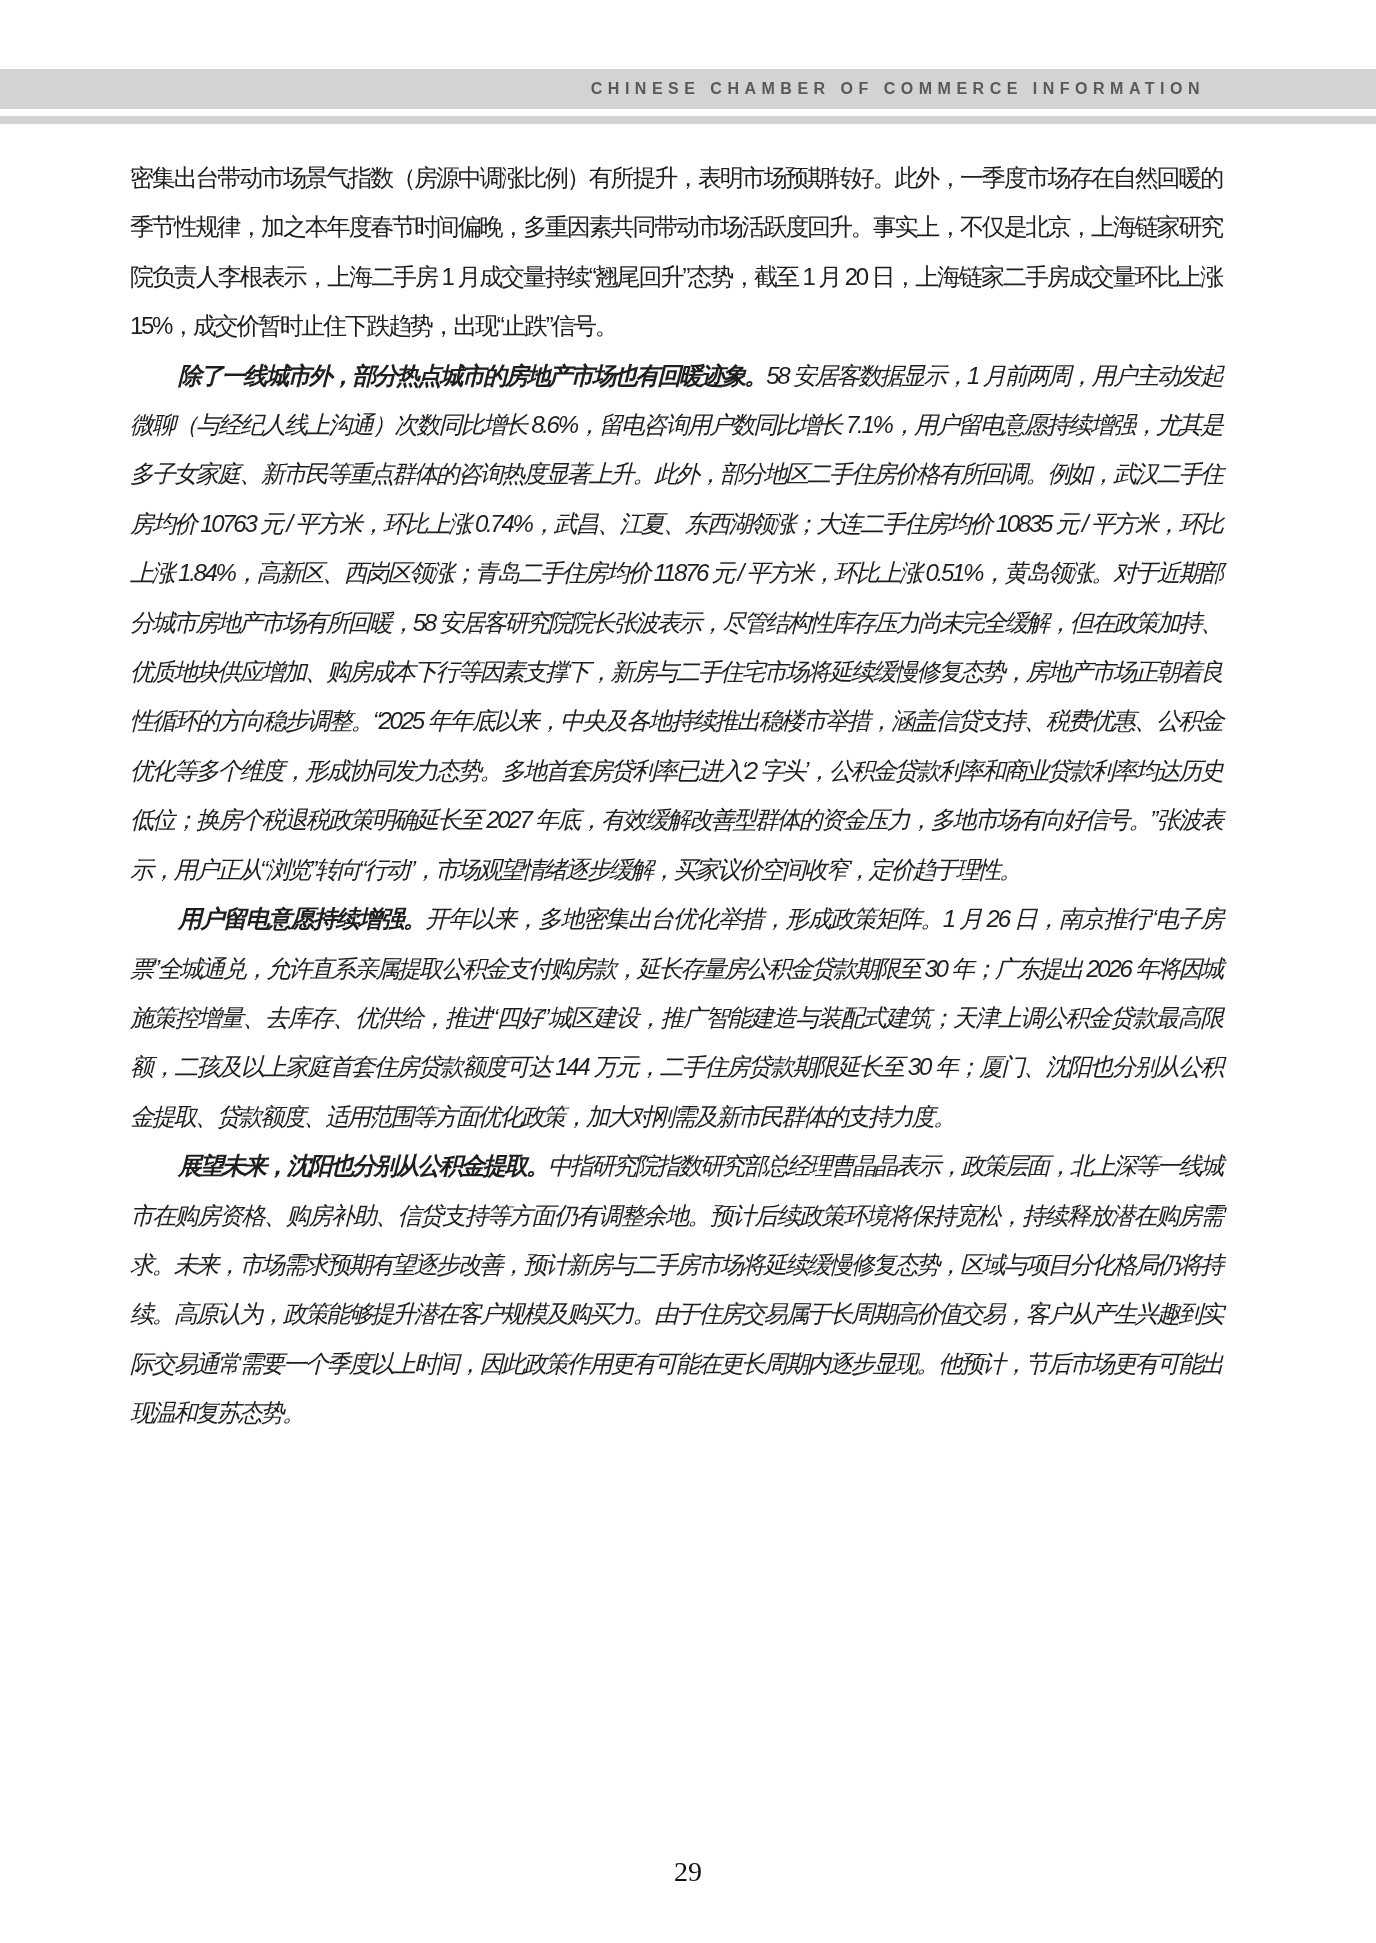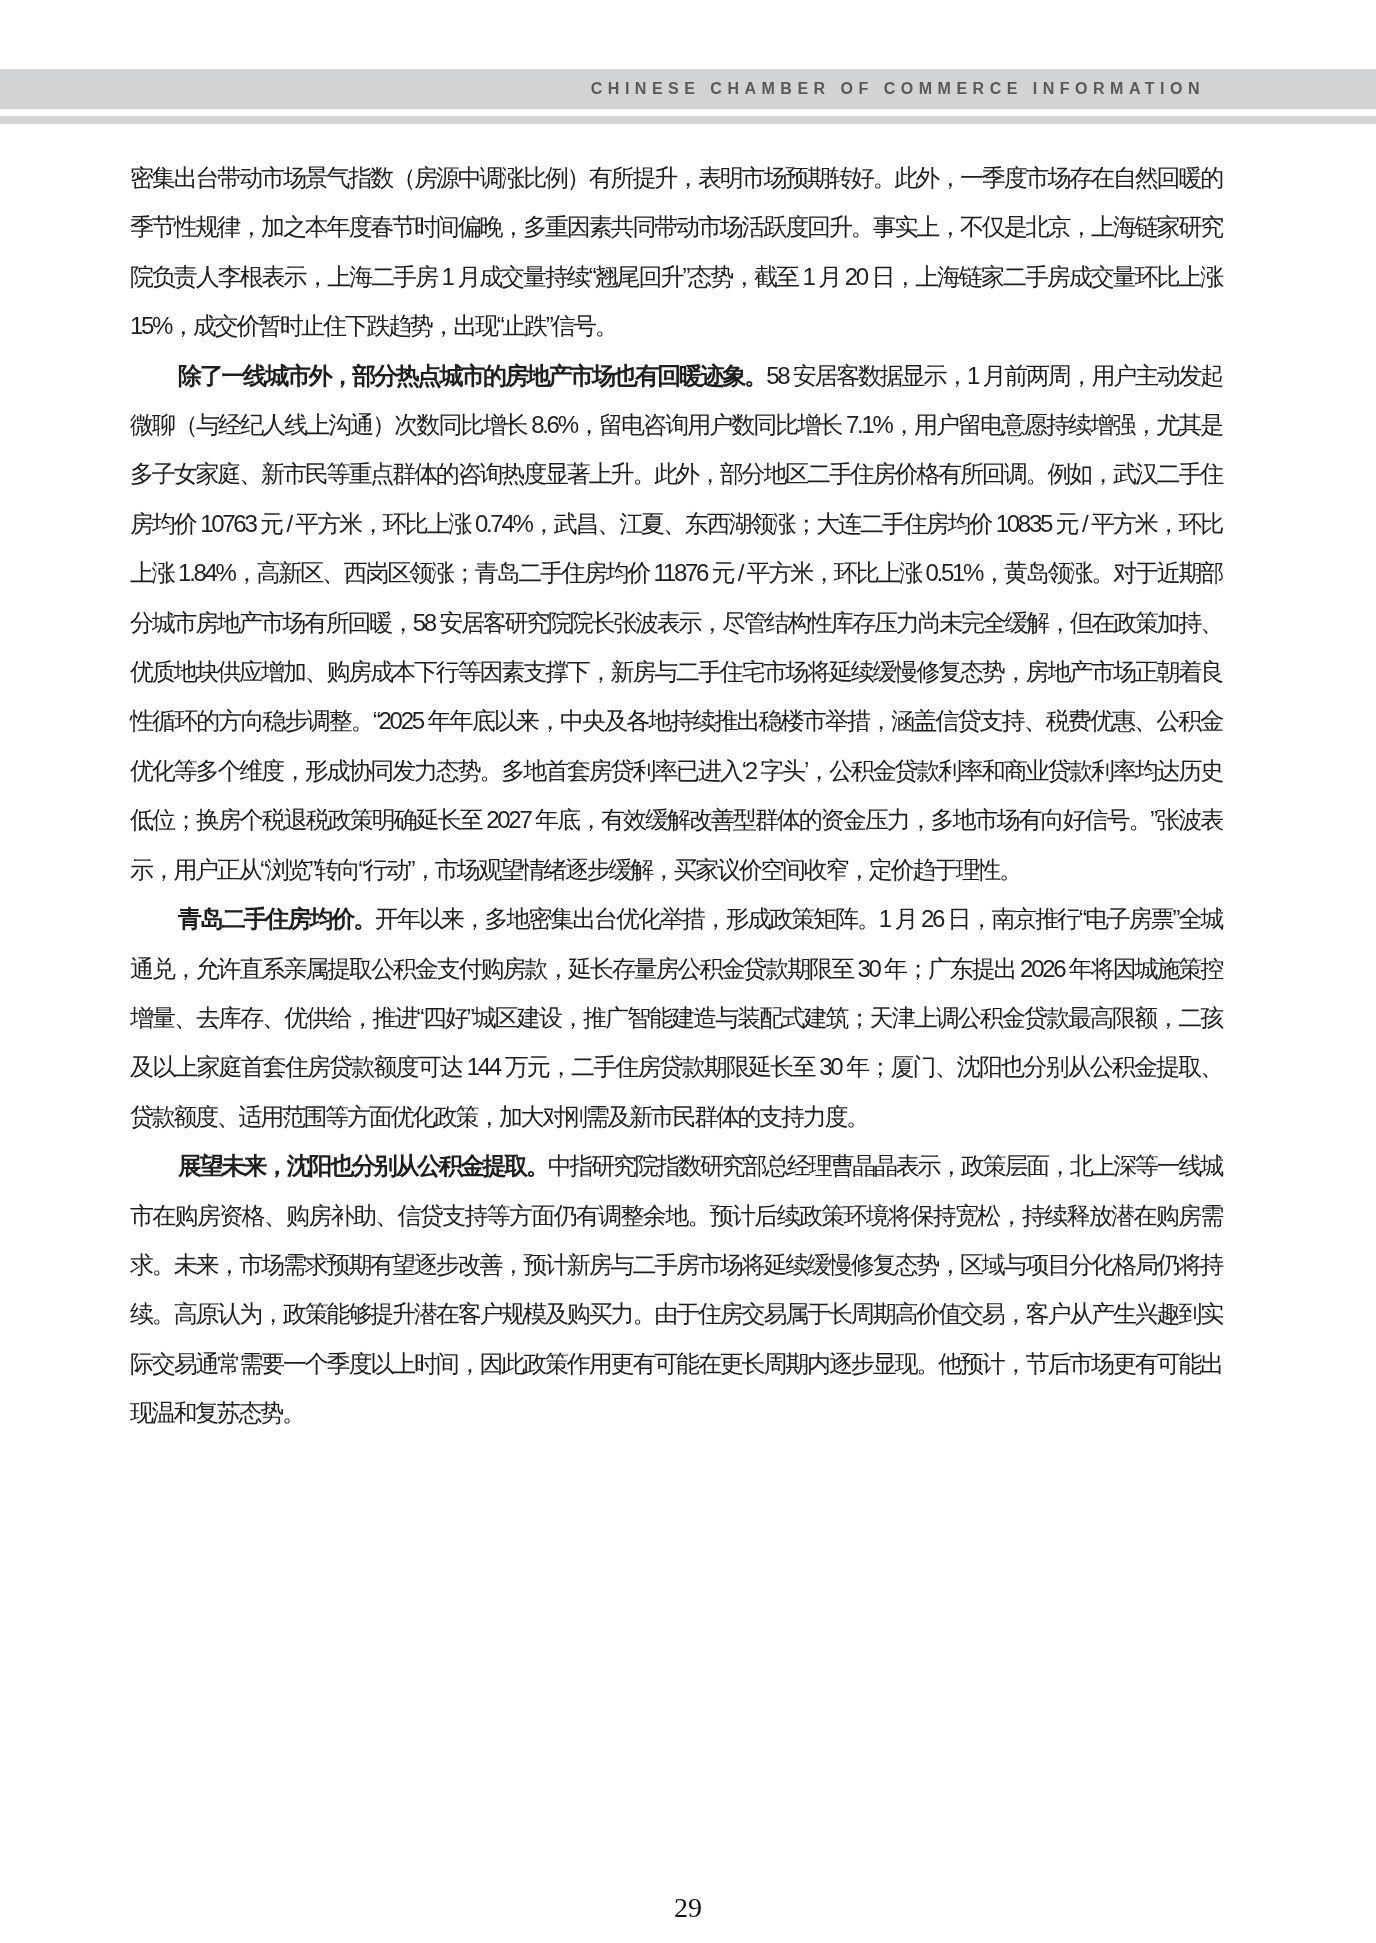--- a/index.html
+++ b/index.html
@@ -28,39 +28,39 @@
     position:absolute;left:0;top:116px;width:1376px;height:8px;
     background:var(--band);
   }
   .article{
     position:absolute;left:130px;top:153px;width:1092px;
     font-size:24px;line-height:49.4px;color:var(--body-text);
     letter-spacing:-2.3px;
     text-align:justify;text-justify:inter-character;
   }
   .article p{margin:0;}
-  .article p.indent{text-indent:2em;}
+  .article p.indent{text-indent:2em;font-style:italic;}
   .article .bold{font-weight:700;}
   .article .source{float:right;letter-spacing:-1px;}
   .page-number{
     position:absolute;left:0;top:1855px;width:1376px;
     text-align:center;font-family:"Liberation Serif","DejaVu Serif",serif;
-    font-size:28px;line-height:34px;color:#111111;margin-top:36px;
+    font-size:28px;line-height:34px;color:#111111;
   }
 </style>
 </head>
 <body>
 
 <div class="page">
   <div class="header-band">
     <span class="header-title">CHINESE CHAMBER OF COMMERCE INFORMATION</span>
   </div>
   <div class="header-strip"></div>
 
   <section class="article" id="article">
       <p class=""><span>密集出台带动市场景气指数（房源中调涨比例）有所提升，表明市场预期转好。此外，一季度市场存在自然回暖的季节性规律，加之本年度春节时间偏晚，多重因素共同带动市场活跃度回升。事实上，不仅是北京，上海链家研究院负责人李根表示，上海二手房 1 月成交量持续“翘尾回升”态势，截至 1 月 20 日，上海链家二手房成交量环比上涨 15%，成交价暂时止住下跌趋势，出现“止跌”信号。</span></p>
       <p class="indent"><span class="bold">除了一线城市外，部分热点城市的房地产市场也有回暖迹象。</span><span>58 安居客数据显示，1 月前两周，用户主动发起微聊（与经纪人线上沟通）次数同比增长 8.6%，留电咨询用户数同比增长 7.1%，用户留电意愿持续增强，尤其是多子女家庭、新市民等重点群体的咨询热度显著上升。此外，部分地区二手住房价格有所回调。例如，武汉二手住房均价 10763 元 / 平方米，环比上涨 0.74%，武昌、江夏、东西湖领涨；大连二手住房均价 10835 元 / 平方米，环比上涨 1.84%，高新区、西岗区领涨；青岛二手住房均价 11876 元 / 平方米，环比上涨 0.51%，黄岛领涨。对于近期部分城市房地产市场有所回暖，58 安居客研究院院长张波表示，尽管结构性库存压力尚未完全缓解，但在政策加持、优质地块供应增加、购房成本下行等因素支撑下，新房与二手住宅市场将延续缓慢修复态势，房地产市场正朝着良性循环的方向稳步调整。“2025 年年底以来，中央及各地持续推出稳楼市举措，涵盖信贷支持、税费优惠、公积金优化等多个维度，形成协同发力态势。多地首套房贷利率已进入‘2 字头’，公积金贷款利率和商业贷款利率均达历史低位；换房个税退税政策明确延长至 2027 年底，有效缓解改善型群体的资金压力，多地市场有向好信号。”张波表示，用户正从“浏览”转向“行动”，市场观望情绪逐步缓解，买家议价空间收窄，定价趋于理性。</span></p>
-      <p class="indent"><span class="bold">青岛二手住房均价。</span><span>开年以来，多地密集出台优化举措，形成政策矩阵。1 月 26 日，南京推行“电子房票”全城通兑，允许直系亲属提取公积金支付购房款，延长存量房公积金贷款期限至 30 年；广东提出 2026 年将因城施策控增量、去库存、优供给，推进“四好”城区建设，推广智能建造与装配式建筑；天津上调公积金贷款最高限额，二孩及以上家庭首套住房贷款额度可达 144 万元，二手住房贷款期限延长至 30 年；厦门、沈阳也分别从公积金提取、贷款额度、适用范围等方面优化政策，加大对刚需及新市民群体的支持力度。</span></p>
+      <p class="indent"><span class="bold">用户留电意愿持续增强。</span><span>开年以来，多地密集出台优化举措，形成政策矩阵。1 月 26 日，南京推行“电子房票”全城通兑，允许直系亲属提取公积金支付购房款，延长存量房公积金贷款期限至 30 年；广东提出 2026 年将因城施策控增量、去库存、优供给，推进“四好”城区建设，推广智能建造与装配式建筑；天津上调公积金贷款最高限额，二孩及以上家庭首套住房贷款额度可达 144 万元，二手住房贷款期限延长至 30 年；厦门、沈阳也分别从公积金提取、贷款额度、适用范围等方面优化政策，加大对刚需及新市民群体的支持力度。</span></p>
       <p class="indent"><span class="bold">展望未来，沈阳也分别从公积金提取。</span><span>中指研究院指数研究部总经理曹晶晶表示，政策层面，北上深等一线城市在购房资格、购房补助、信贷支持等方面仍有调整余地。预计后续政策环境将保持宽松，持续释放潜在购房需求。未来，市场需求预期有望逐步改善，预计新房与二手房市场将延续缓慢修复态势，区域与项目分化格局仍将持续。高原认为，政策能够提升潜在客户规模及购买力。由于住房交易属于长周期高价值交易，客户从产生兴趣到实际交易通常需要一个季度以上时间，因此政策作用更有可能在更长周期内逐步显现。他预计，节后市场更有可能出现温和复苏态势。</span></p>
     </section>
 
   <div class="page-number">29</div>
 </div>
 
 </body></html>

